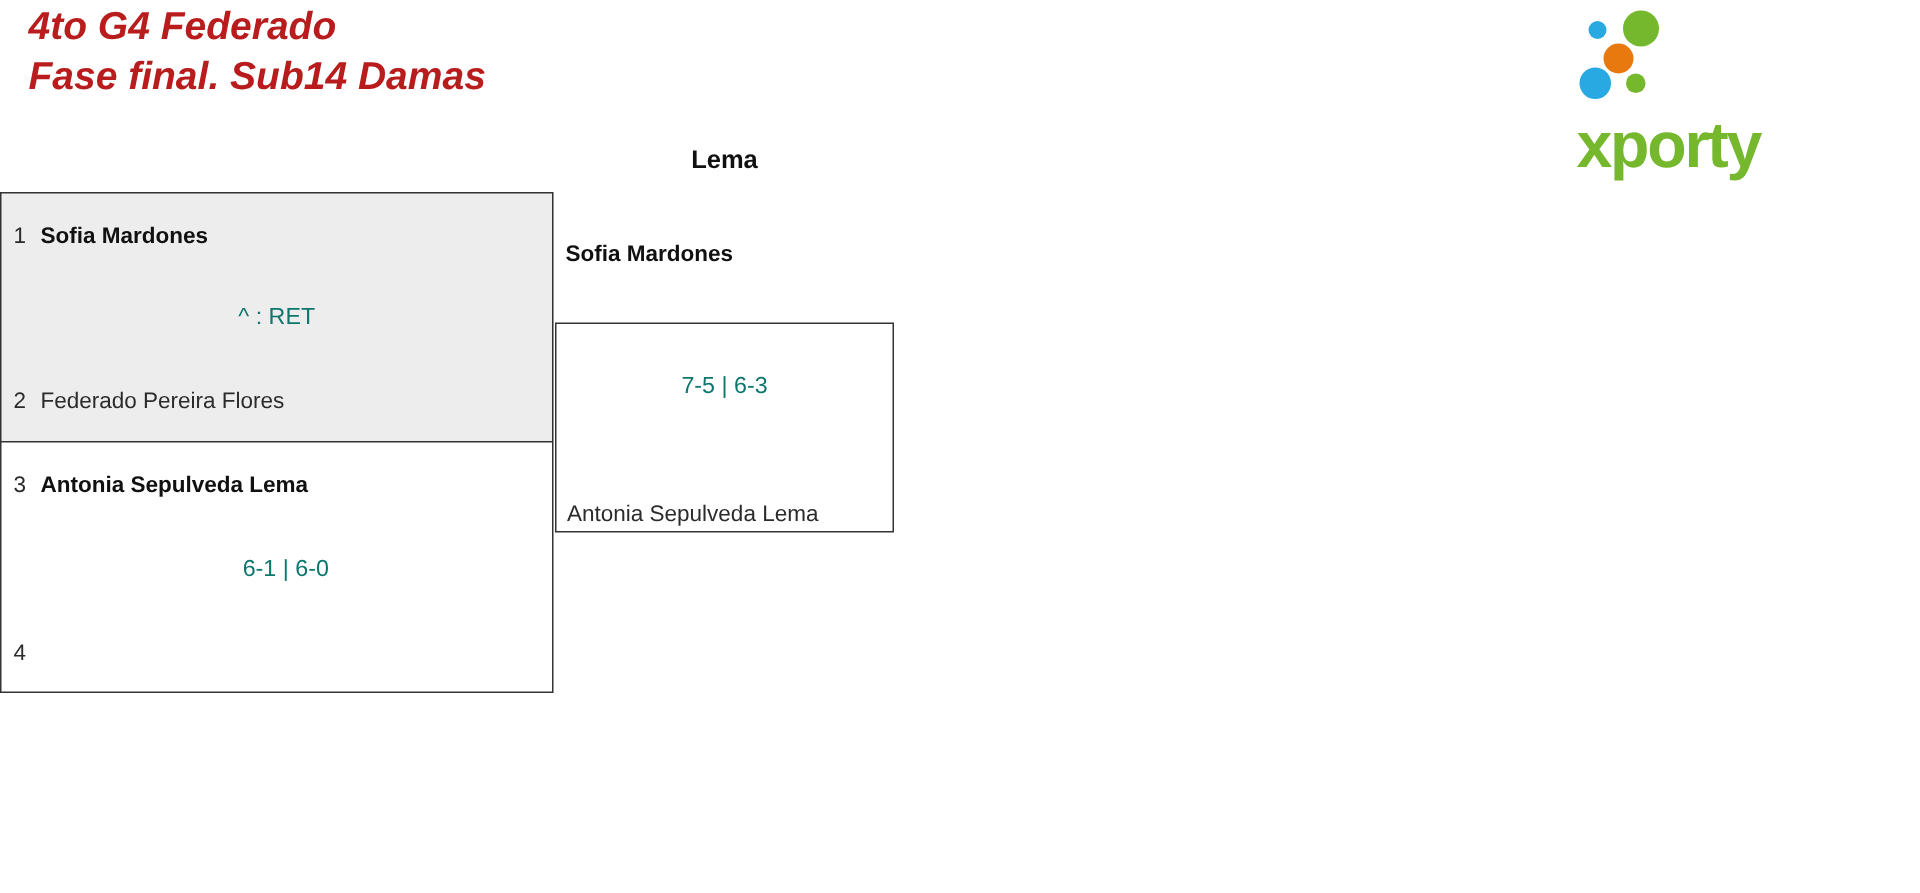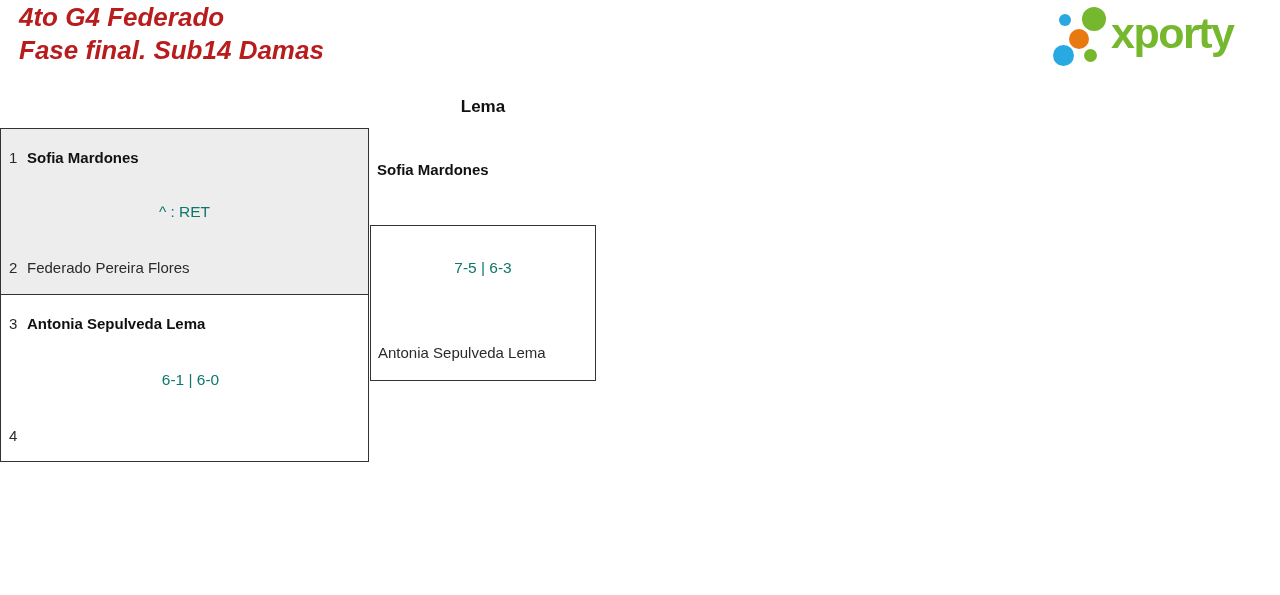--- a/index.html
+++ b/index.html
@@ -2,38 +2,38 @@
 <html><head>
 <meta charset="utf-8">
 <style>
   html,body{margin:0;padding:0;background:#fff;}
   .page{
     position:relative;width:1280px;height:595px;background:#ffffff;overflow:hidden;
     font-family:"Liberation Sans", sans-serif;color:#1a1a1a;
   }
   
   .title{position:absolute;left:19px;top:1px;font-size:26px;font-weight:700;line-height:33px;color:#b91c1c;letter-spacing:0;font-style:italic;}
-  .logo{position:absolute;left:1051px;top:3px;display:flex;align-items:flex-start;cursor:pointer;}
+  .logo{position:absolute;left:1051px;top:3px;display:flex;align-items:flex-start;cursor:pointer;flex-direction:column;}
   .dots{position:relative;width:60px;height:64px;flex:none;}
   .dot{position:absolute;border-radius:50%;}
   .dot-blue-sm {left:8px; top:11px;width:12px;height:12px;background:#29a9e1;}
   .dot-green-lg{left:31px;top:4px; width:24px;height:24px;background:#76b82d;}
   .dot-orange  {left:18px;top:26px;width:20px;height:20px;background:#e8790f;}
   .dot-blue-lg {left:2px; top:42px;width:21px;height:21px;background:#29a9e1;}
   .dot-green-sm{left:33px;top:46px;width:13px;height:13px;background:#76b82d;}
   .logo-text{font-size:43px;font-weight:800;color:#76b82d;line-height:60px;letter-spacing:-1.5px;}
   
   .round-header{position:absolute;top:97px;font-size:17px;font-weight:700;color:#111;text-align:center;}
   .round-header.sem{left:0;width:370px;}
   .round-header.fin{left:370px;width:226px;}
   
   .match{position:absolute;border:1px solid #333;background:#fff;box-sizing:border-box;}
   .sf1{left:0;top:128px;width:369px;height:167px;background:#ededed;}
   .sf2{left:0;top:294px;width:369px;height:168px;}
-  .final-box{left:370px;top:225px;width:226px;height:156px;}
+  .final-box{left:370px;top:215px;width:226px;height:140px;}
   .prow{position:absolute;left:8px;right:6px;display:flex;gap:9px;font-size:15px;line-height:22px;color:#2b2b2b;white-space:nowrap;}
   .prow .seed{flex:none;min-width:9px;font-weight:400;color:#2b2b2b;}
   .pname{font-weight:400;}
   .pname.winner{font-weight:700;color:#111;}
   .r1{top:18px;}
   .r2{top:128px;}
   .sf2 .r2{top:130px;}
   .score{position:absolute;left:0;right:0;text-align:center;font-size:15.5px;line-height:22px;color:#0f766e;top:72px;}
   .sf2 .score{top:74px;margin-left:12px;}
   .final-box .score{top:31px;}

